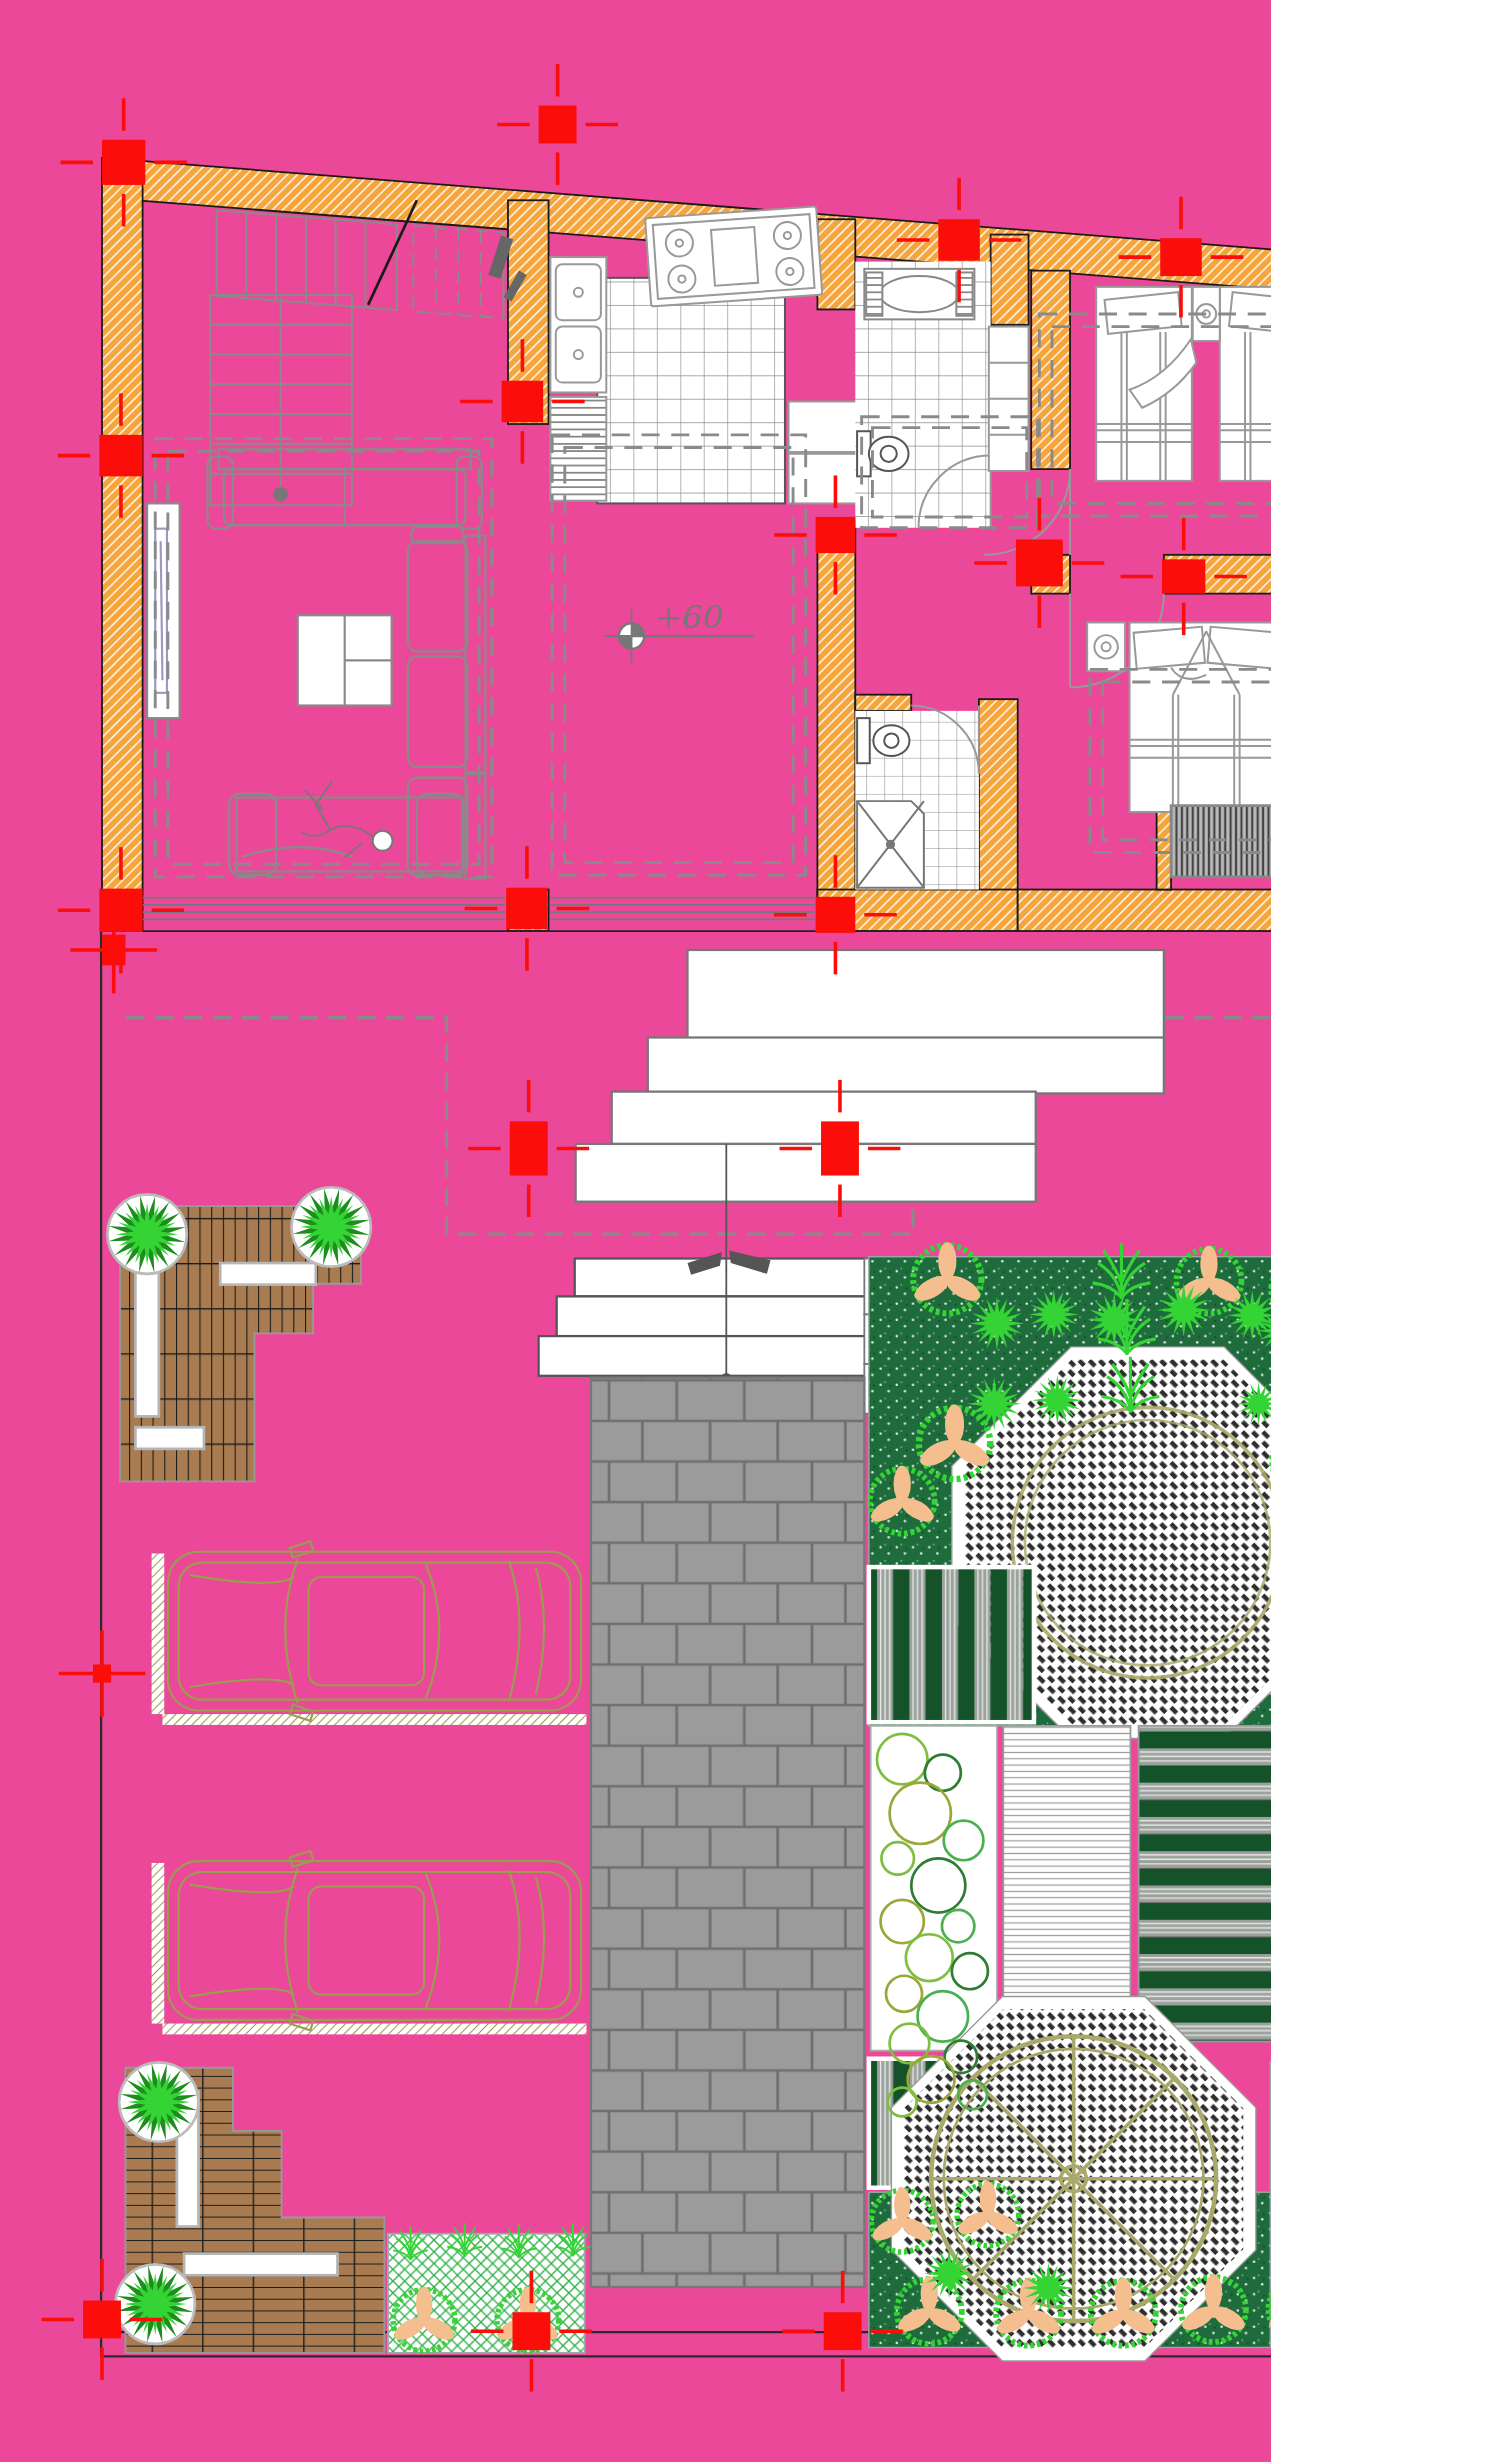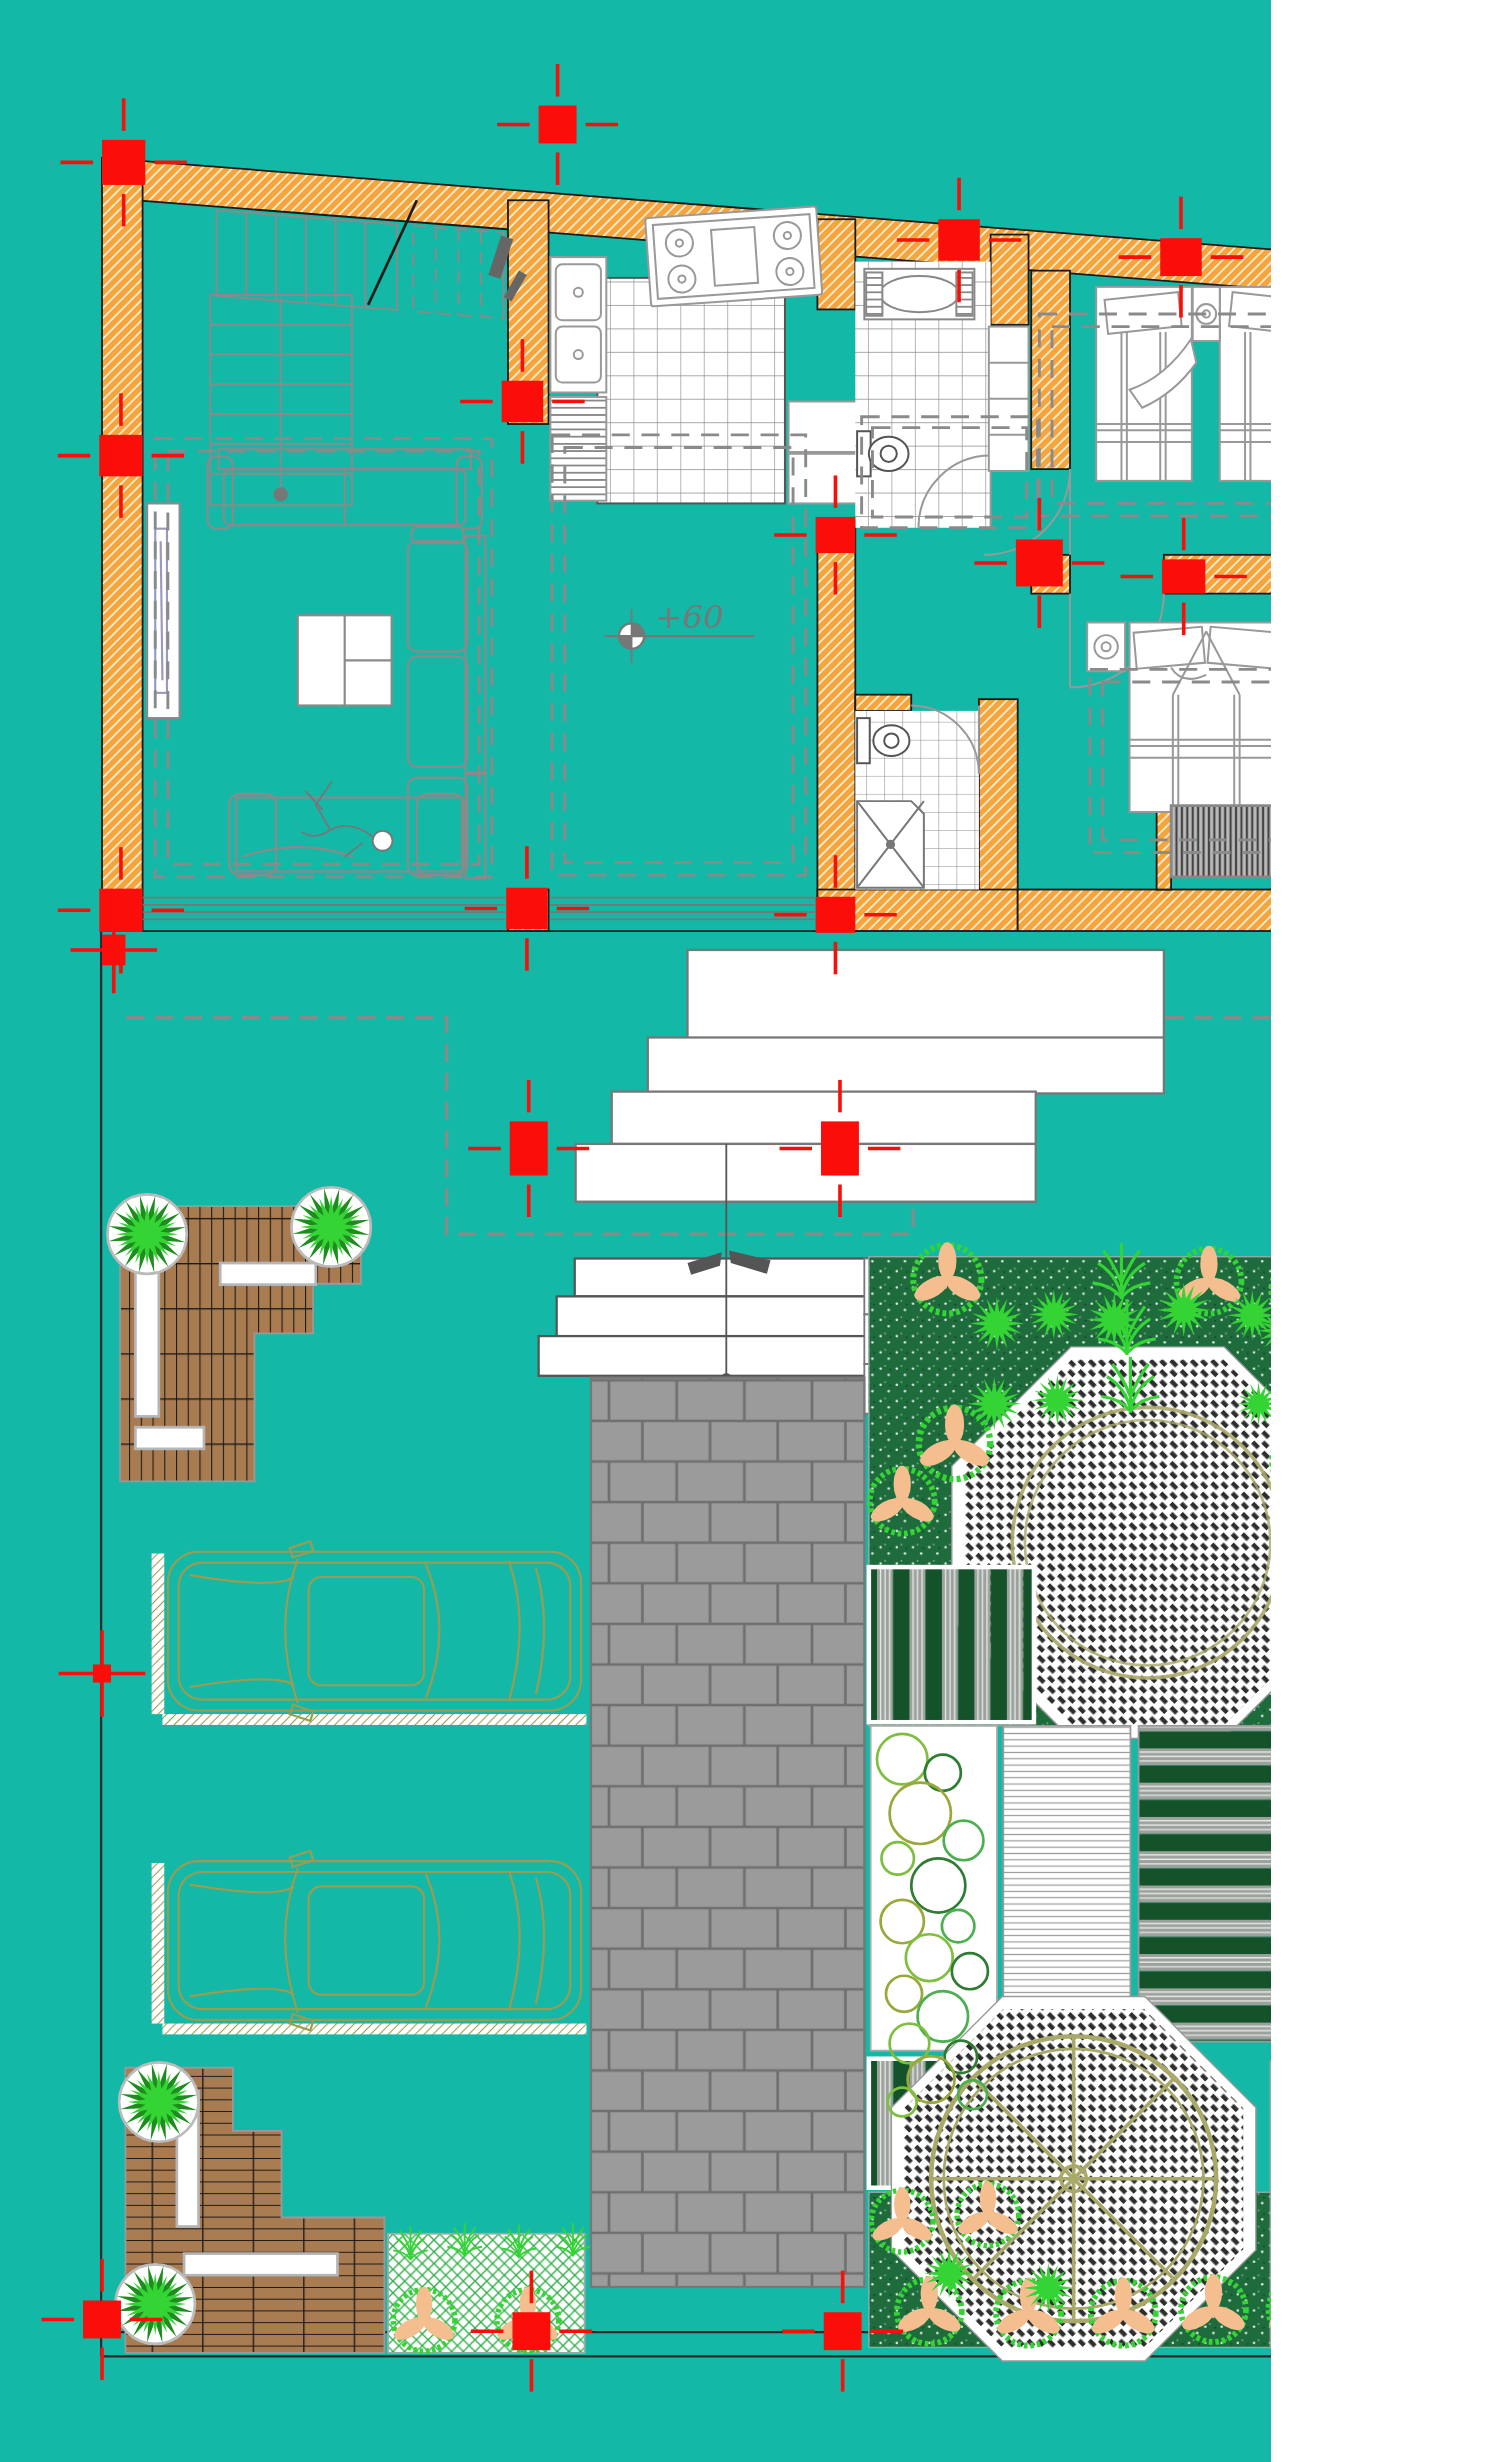--- a/index.html
+++ b/index.html
@@ -1,16 +1,16 @@
 <!DOCTYPE html>
 <html style="--wall: #F6A53C; --wallEdge: #1A1A1A; --column: #FB0D09; --furn: #8A8A8A; --dash: #8A8A8A; --deck: #A97B50; --deckLine: #1A1A1A; --lawn: #1E6B3C; --shrub: #35D435; --shrubDark: #1E8C1E; --petal: #F4BE8E; --olive: #9C9C51; --paver: #9B9B9B; --weave: #2E2E2E; --stripeGreen: #14532A; --stripeGray: #9AA29B; --brightBed: #3BCB4E; --boundary: #2A2A2A; --steel: #555555;font-size:14.4px"><head>
 <meta charset="utf-8">
 <style>
   html,body{margin:0;padding:0;background:#ffffff;}
-  .canvas{position:relative;width:1271px;height:2462px;background:#14b8a6;overflow:hidden;
+  .canvas{position:relative;width:1271px;height:2462px;background:#ec4899;overflow:hidden;
           font-family:"DejaVu Serif", serif;}
   svg{display:block}
   text.level{font-family:"DejaVu Serif", serif;font-style:italic;font-size:36px;fill:#777;}
 </style>
 </head>
 <body>
 
 <div class="canvas">
 <svg width="1495" height="2462" viewBox="0 0 1657 2729">
 <defs>

